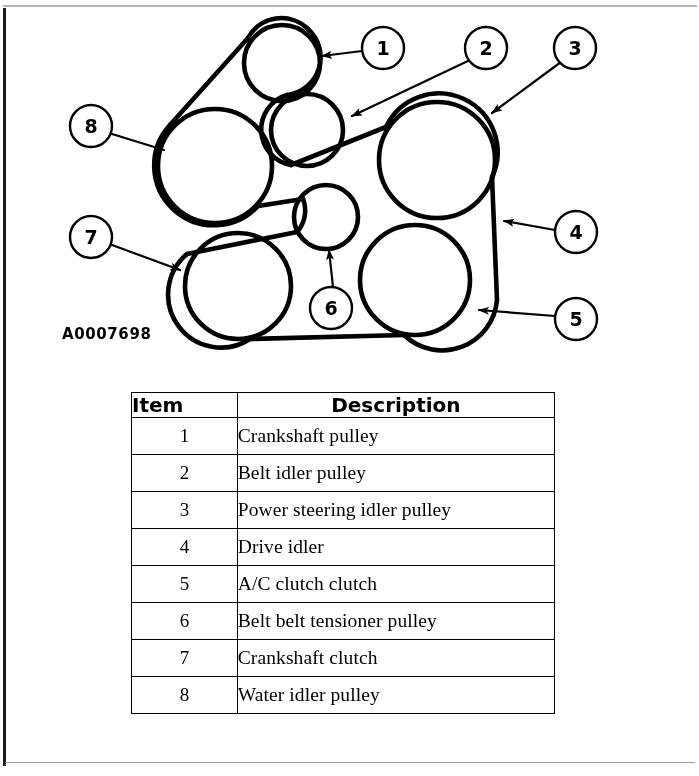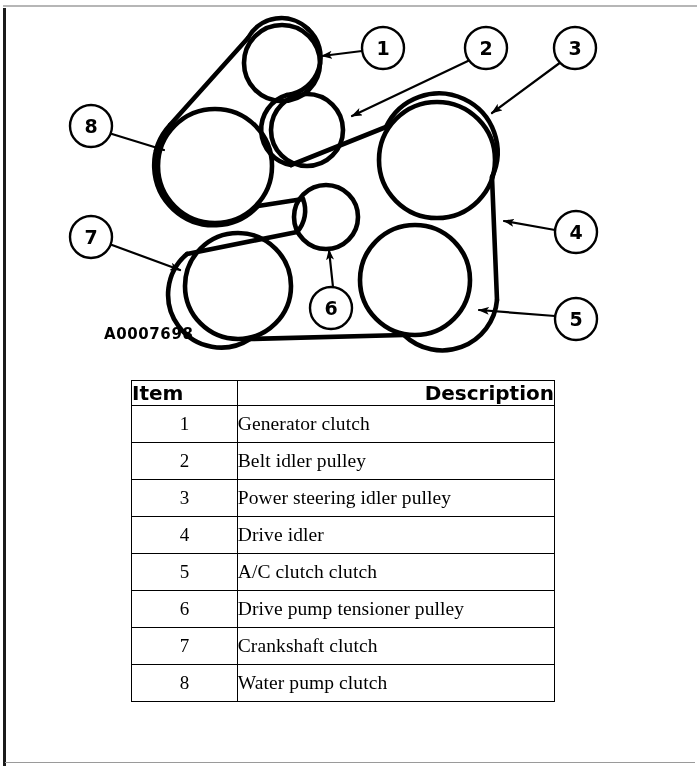--- a/index.html
+++ b/index.html
@@ -55,28 +55,27 @@
   .ref-code {
     position: absolute;
     left: 62px;
     top: 325px;
     font-family: "DejaVu Sans", sans-serif;
     font-weight: bold;
     font-size: 15px;
     letter-spacing: 0.6px;
     color: #000000;
     white-space: nowrap;
-    margin-left: 42px;
   }
 
   
   #legend {
     position: absolute;
     left: 131px;
-    top: 380px;
+    top: 392px;
     width: 424px;
     border-collapse: collapse;
     background: #ffffff;
   }
   #legend td, #legend th {
     border: 1.6px solid #000000;
     padding: 0;
     background: #ffffff;
   }
   #legend th {
@@ -87,21 +86,21 @@
   }
   .col-item   { width: 106px; }
   .col-desc   { width: 318px; }
 
   th.h-item {
     text-align: left;
     padding: 30px 0 10px 18px;
     height: 24px;
   }
   th.h-desc {
-    text-align: right;
+    text-align: center;
     padding: 30px 0 10px 12px;
   }
   td.c-item {
     text-align: center;
     font-size: 19px;
     height: 36px;
     color: #000000;
   }
   td.c-desc {
     text-align: left;
@@ -234,46 +233,46 @@
     </colgroup>
     <thead>
       <tr>
         <th class="h-item">Item</th>
         <th class="h-desc">Description</th>
       </tr>
     </thead>
     <tbody>
       <tr>
         <td class="c-item">1</td>
-        <td class="c-desc">Generator clutch</td>
+        <td class="c-desc">Crankshaft pulley</td>
       </tr>
       <tr>
         <td class="c-item">2</td>
         <td class="c-desc">Belt idler pulley</td>
       </tr>
       <tr>
         <td class="c-item">3</td>
         <td class="c-desc">Power steering idler pulley</td>
       </tr>
       <tr>
         <td class="c-item">4</td>
         <td class="c-desc">Drive idler</td>
       </tr>
       <tr>
         <td class="c-item">5</td>
         <td class="c-desc">A/C clutch clutch</td>
       </tr>
       <tr>
         <td class="c-item">6</td>
-        <td class="c-desc">Drive pump tensioner pulley</td>
+        <td class="c-desc">Belt belt tensioner pulley</td>
       </tr>
       <tr>
         <td class="c-item">7</td>
         <td class="c-desc">Crankshaft clutch</td>
       </tr>
       <tr>
         <td class="c-item">8</td>
-        <td class="c-desc">Water pump clutch</td>
+        <td class="c-desc">Water idler pulley</td>
       </tr>
     </tbody>
   </table>
 
 </div>
 
 </body></html>

